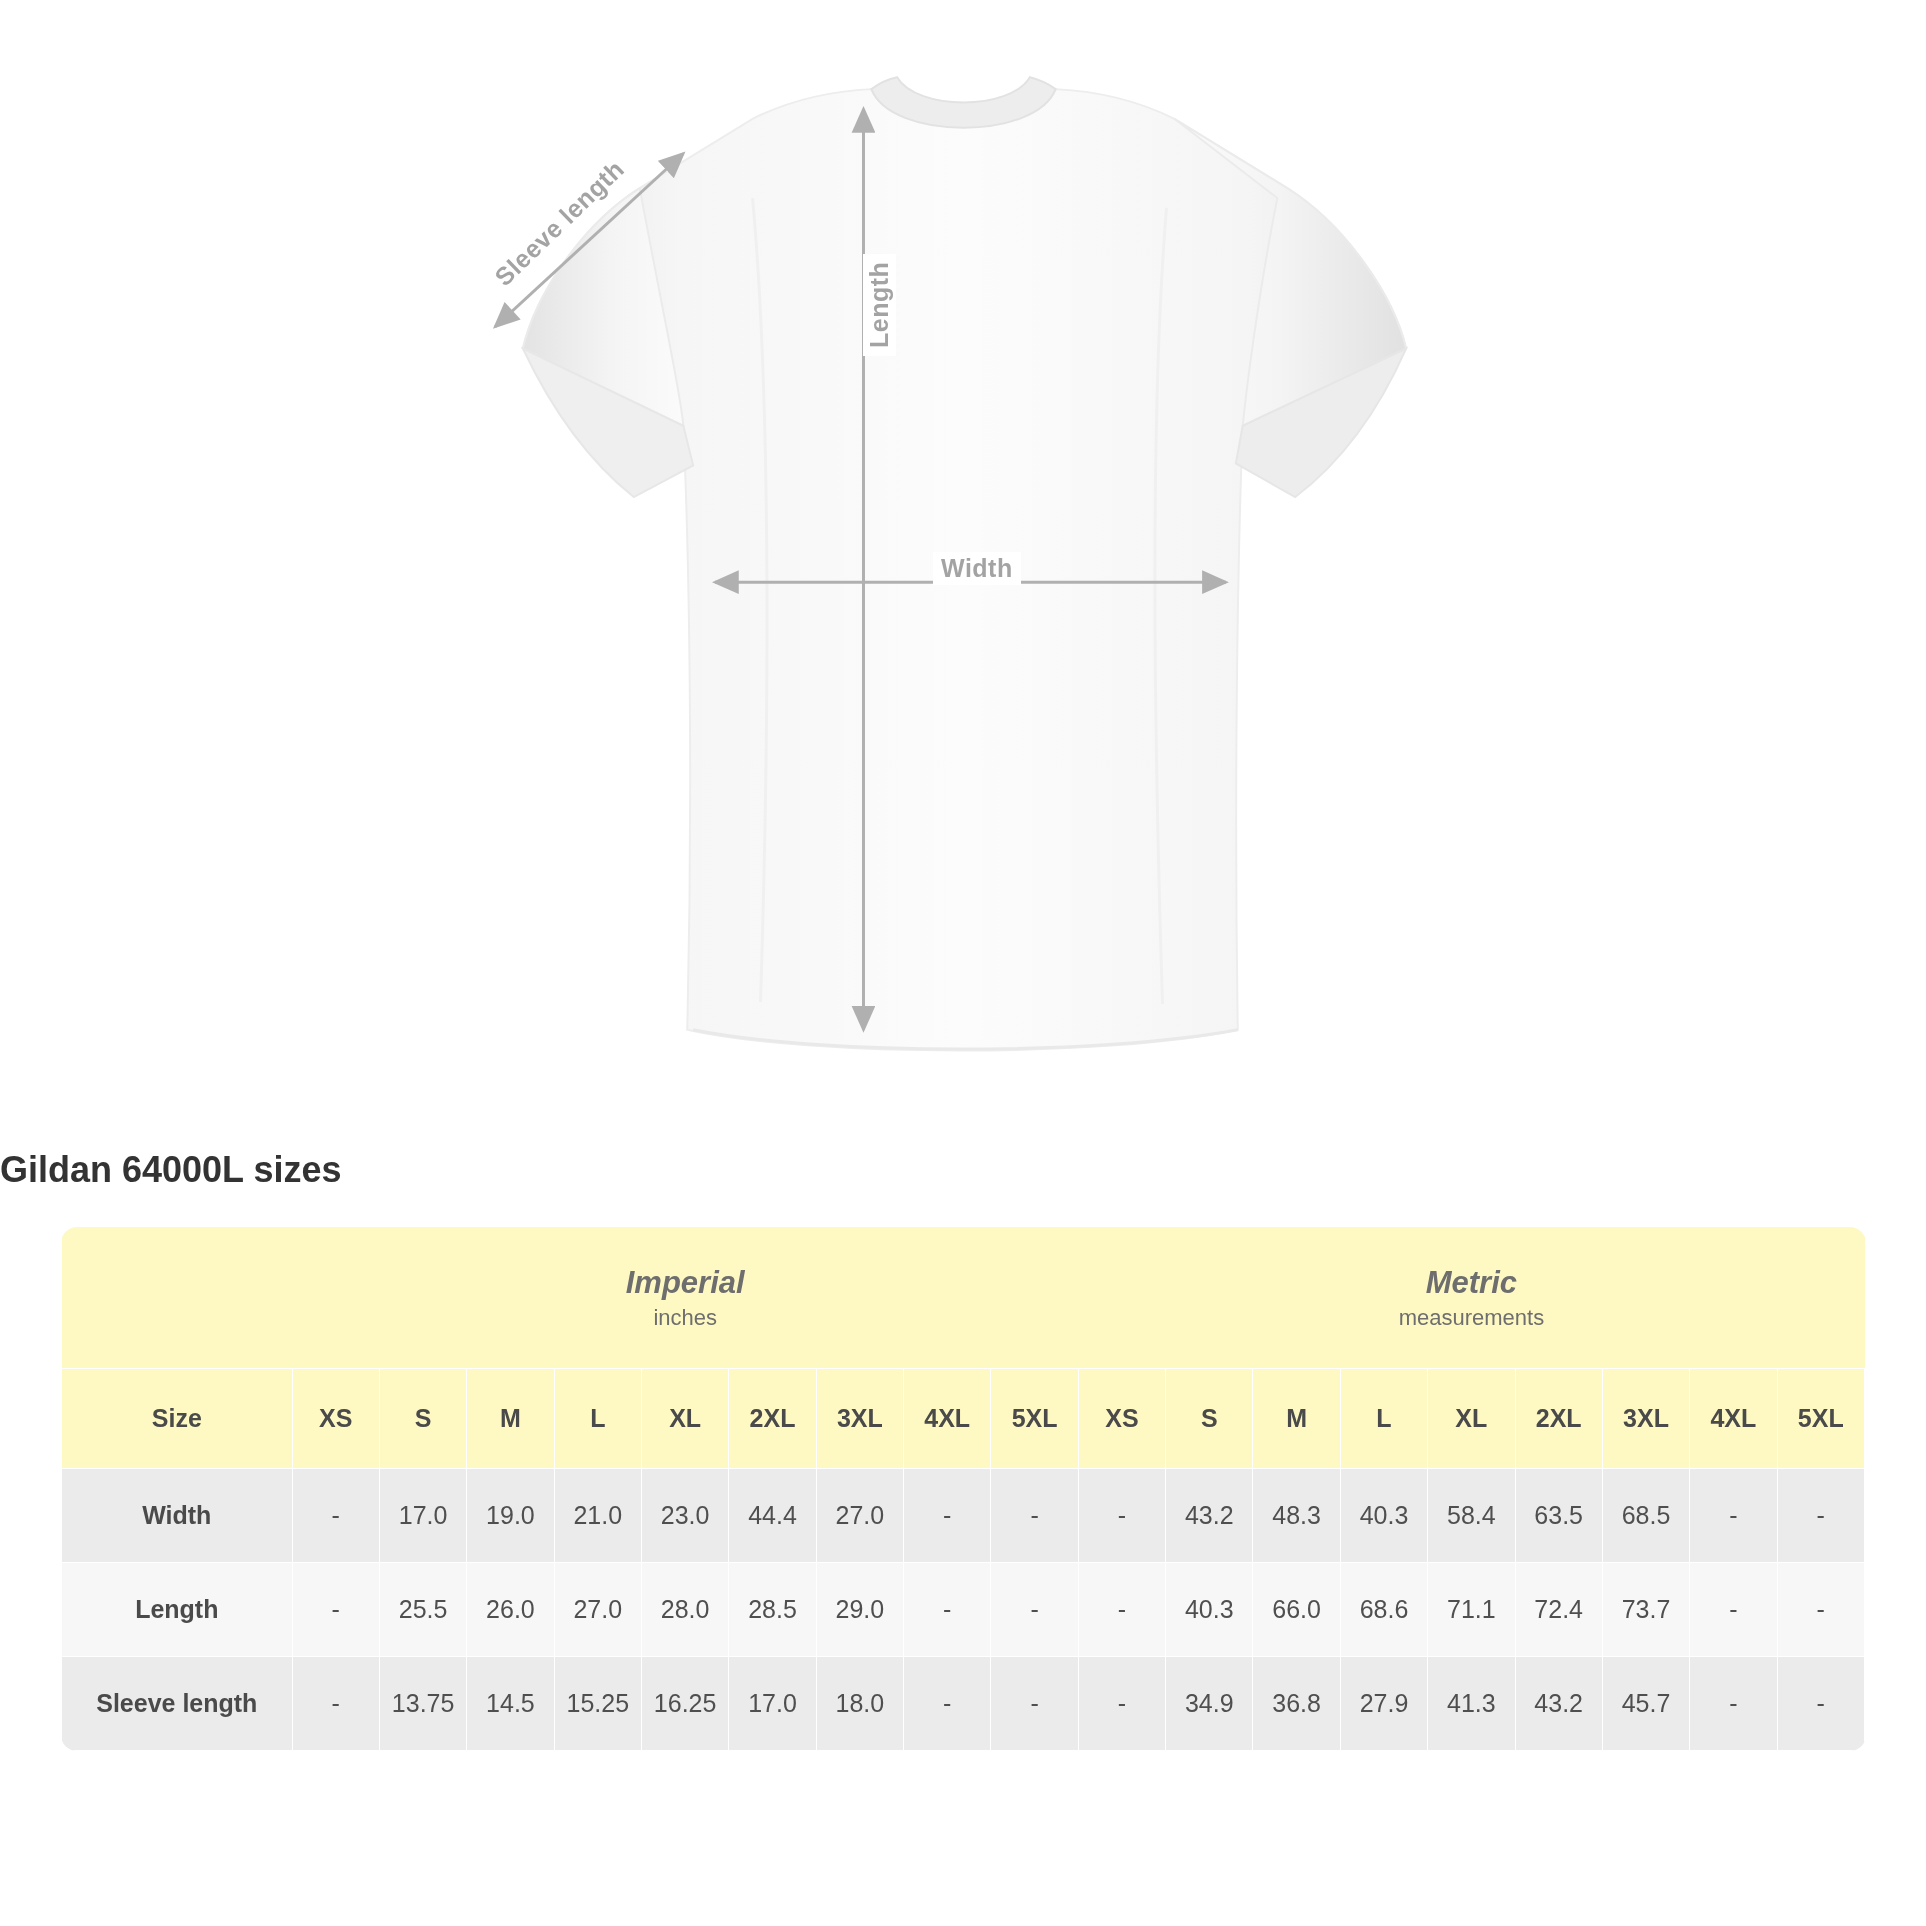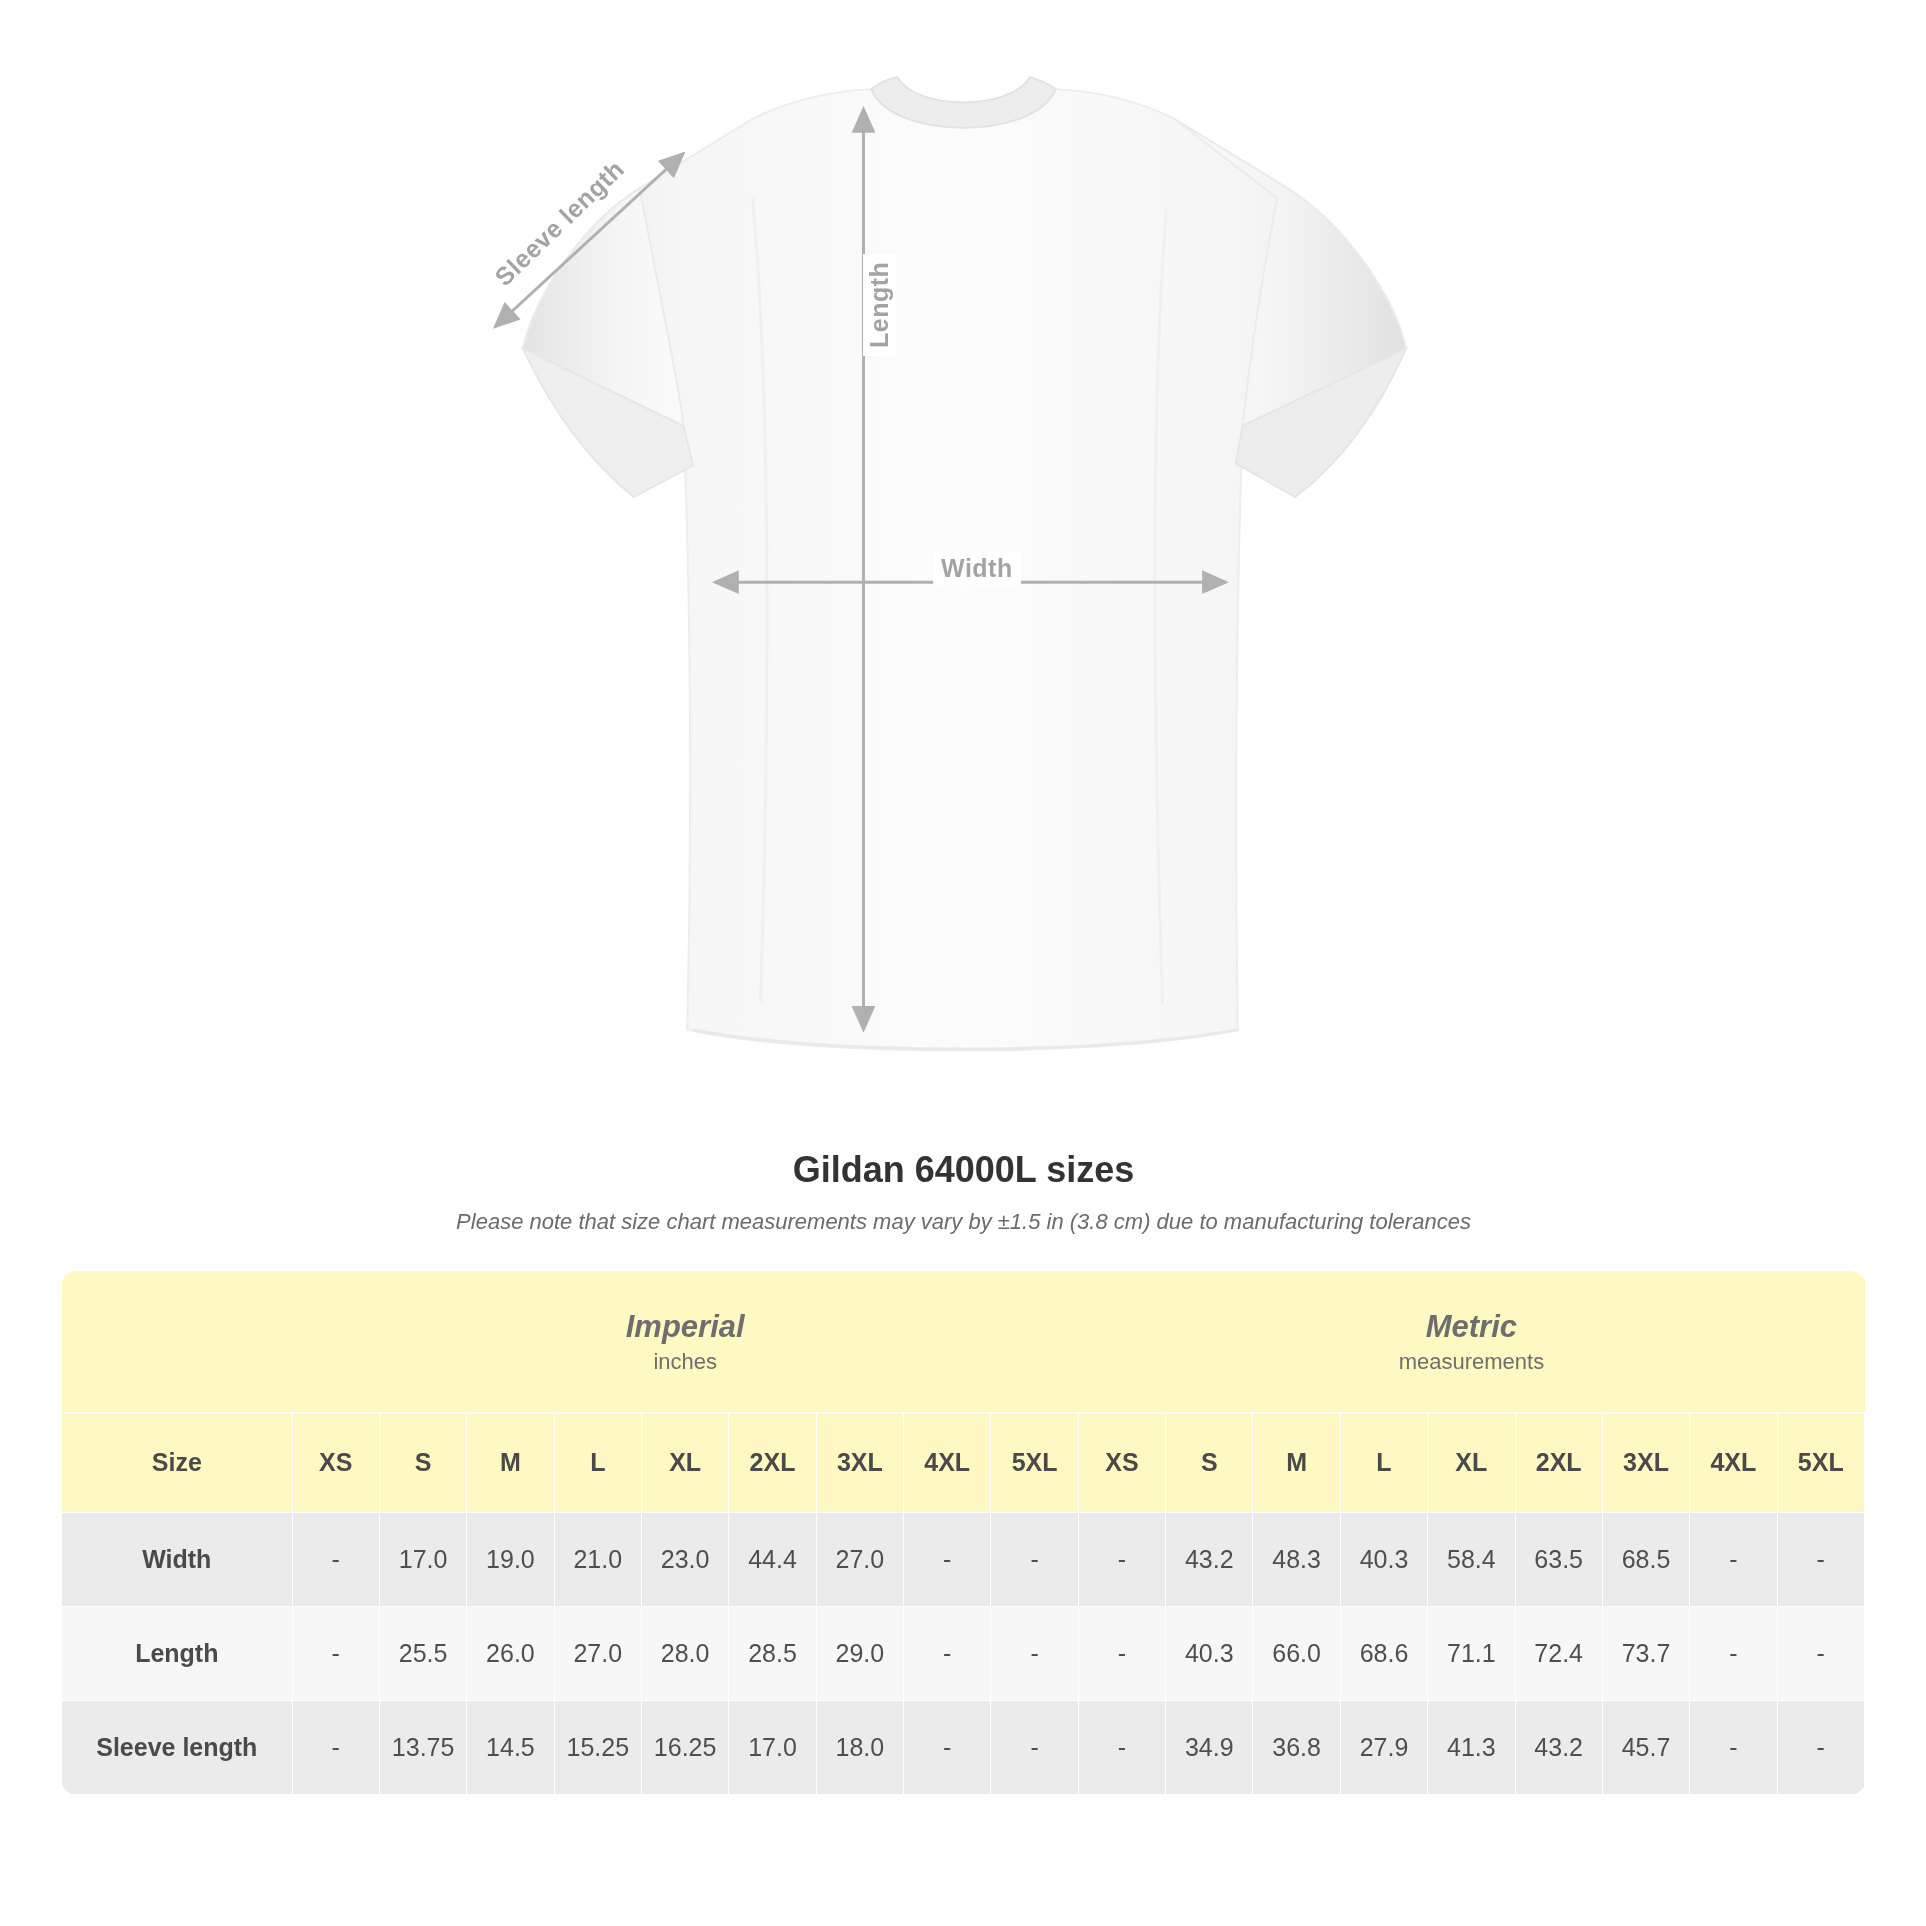--- a/index.html
+++ b/index.html
@@ -57,21 +57,20 @@
   }
   .dim-label.sleeve {
     left: 482px;
     top: 275px;
     transform: rotate(-44deg);
     transform-origin: left top;
   }
 
   
   .heading {
-    text-align: center;
     margin-top: 40px;
   }
   .chart-title {
     font-size: 36px;
     font-weight: bold;
     color: #333333;
     margin: 0 0 18px 0;
   }
   .chart-note {
     font-size: 22px;
@@ -203,21 +202,20 @@
       </svg>
     </div>
 
     <div class="dim-label length">Length</div>
     <div class="dim-label width">Width</div>
     <div class="dim-label sleeve">Sleeve length</div>
   </div>
 
   <div class="heading">
     <h1 class="chart-title">Gildan 64000L sizes</h1>
-    <p class="chart-note">Please note that size chart measurements may vary by ±1.5 in (3.8 cm) due to manufacturing tolerances</p>
   </div>
 
   <div class="table-wrap">
     <table class="size-table">
       <colgroup>
         <col class="c-label">
         <col class="c-cell">
           <col class="c-cell">
           <col class="c-cell">
           <col class="c-cell">

